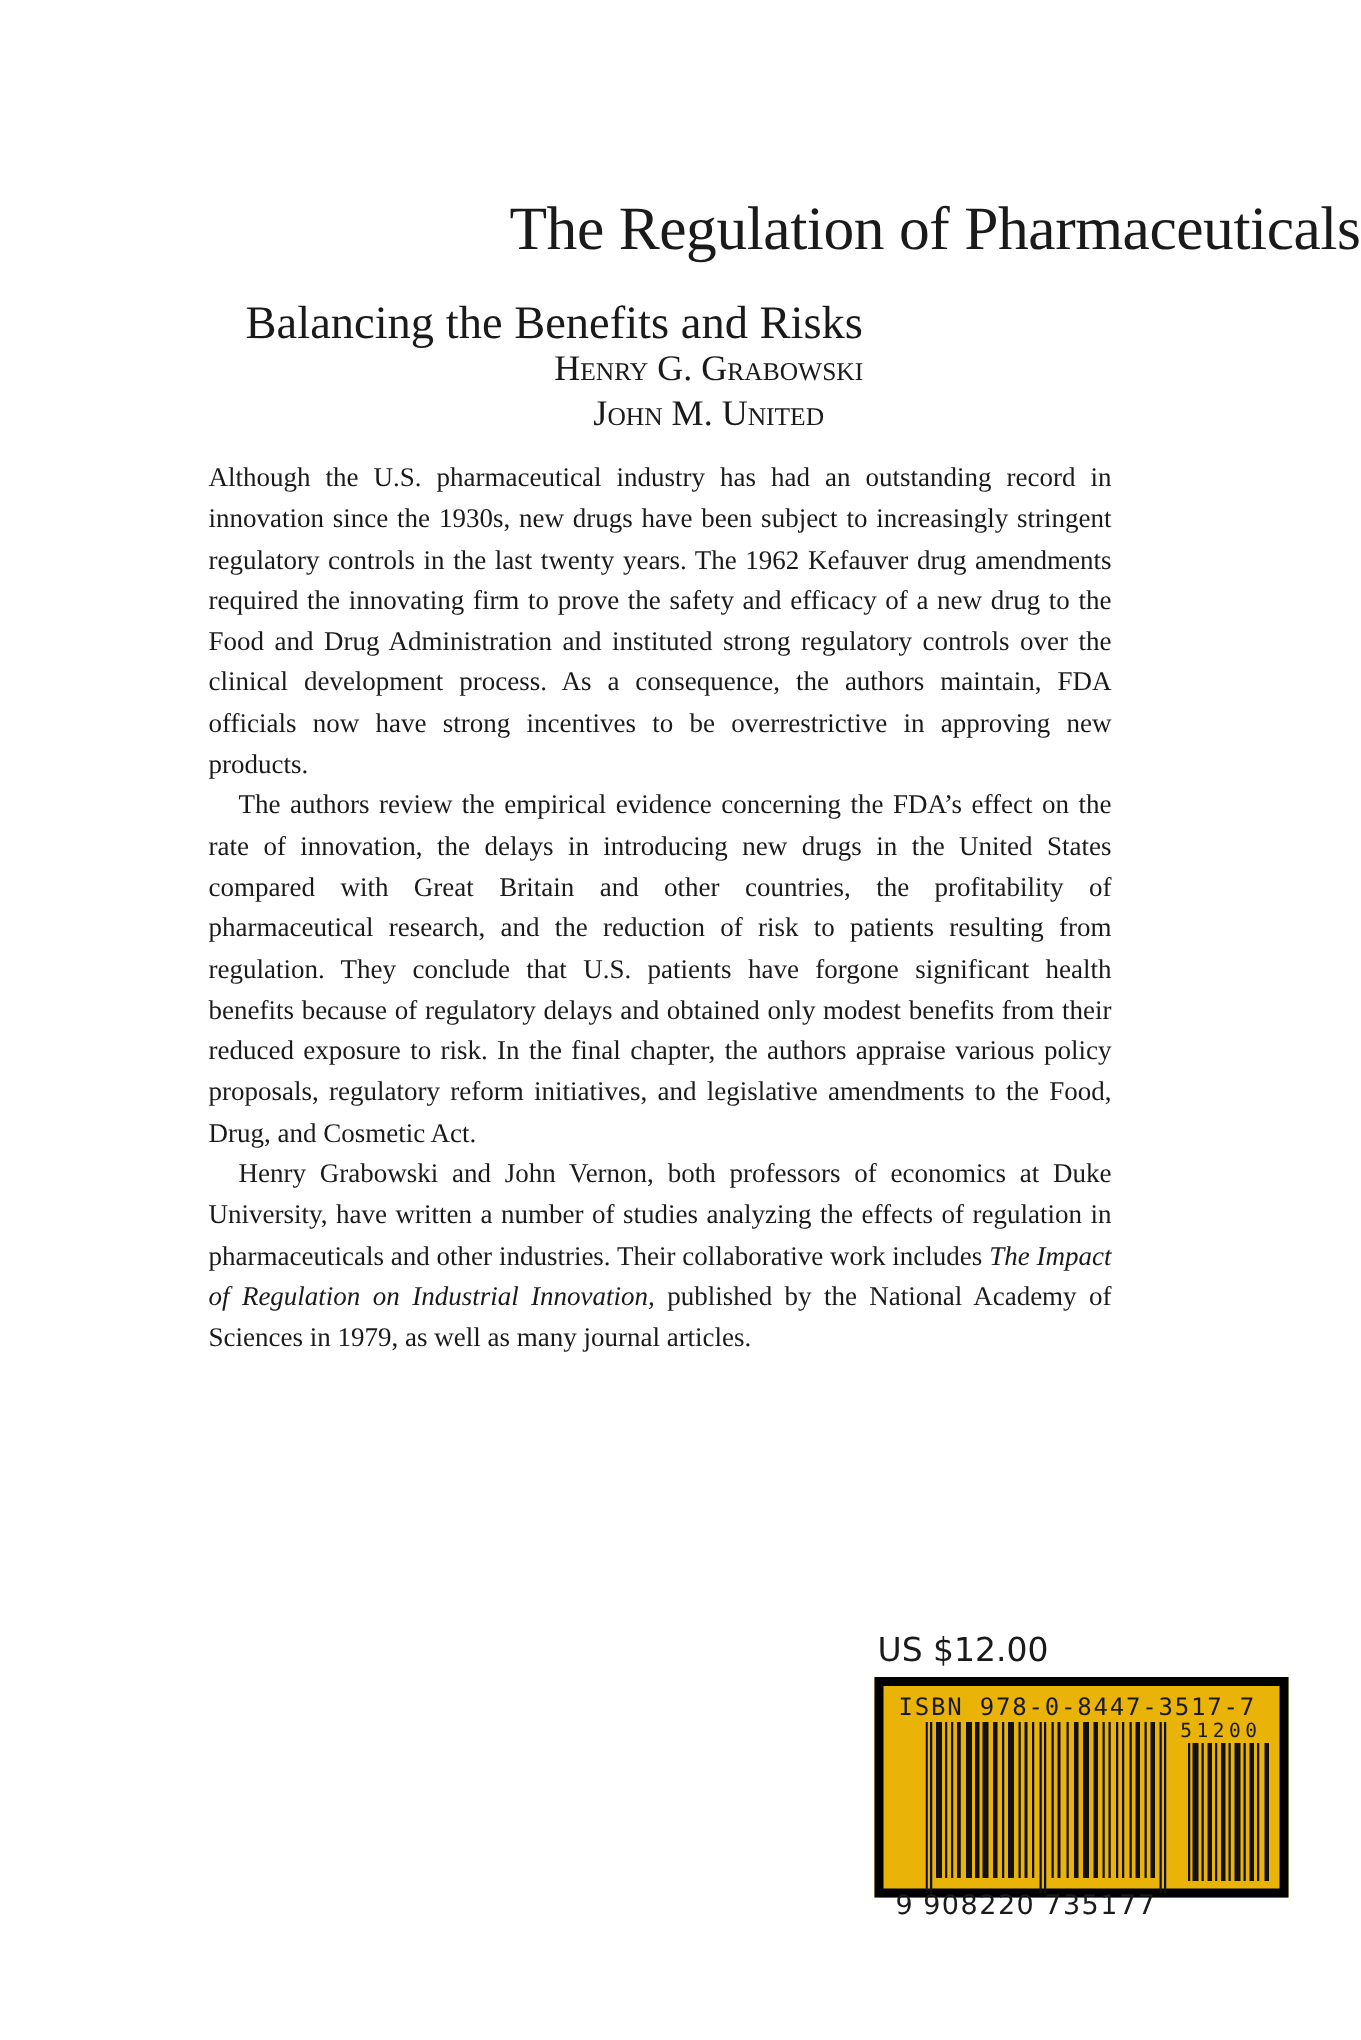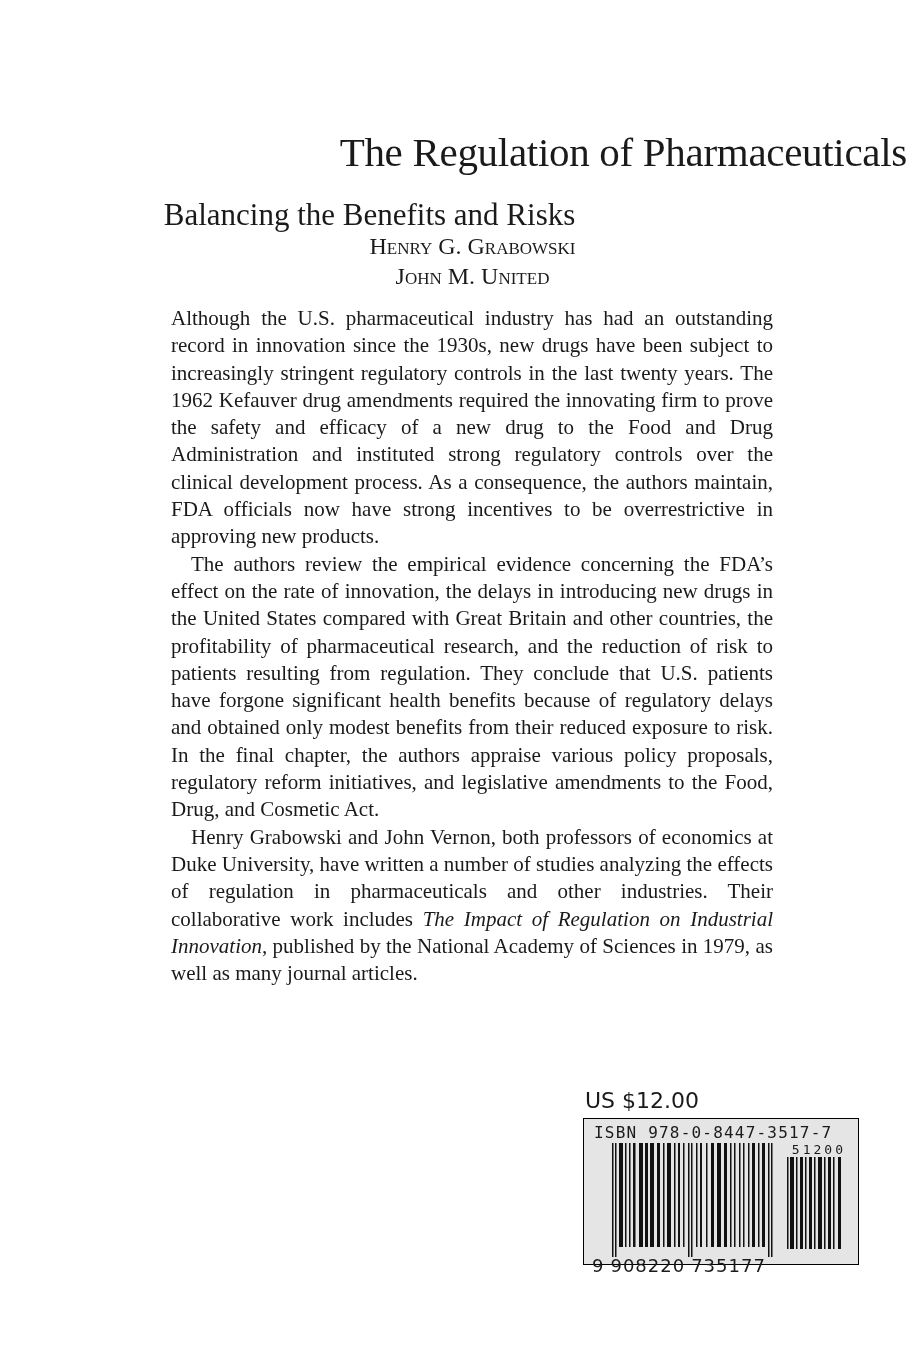--- a/index.html
+++ b/index.html
@@ -2,26 +2,26 @@
 <html><head>
 <meta charset="utf-8">
 <style>
   html, body { margin: 0; padding: 0; background: #ffffff; }
   body { width: 907px; height: 1360px; position: relative; overflow: hidden; color: #1a1a1a; font-family: "Liberation Serif", "DejaVu Serif", serif; }
   .title { position: absolute; left: 0; width: 907px; top: 128px; text-align: right; font-size: 41px; line-height: 48px; letter-spacing: -0.3px; }
   .subtitle { position: absolute; left: 0; width: 739px; top: 181px; text-align: center; font-size: 31px; line-height: 38px; margin-top: 15px; }
   .author { position: absolute; left: 0; width: 907px; text-align: center; font-size: 24px; line-height: 28px; font-variant: small-caps; margin-left: 19px; }
   .author1 { top: 232px; }
   .author2 { top: 262px; }
-  .body-text { position: absolute; left: 171px; width: 602px; top: 305px; font-size: 21px; line-height: 27.3px; text-align: justify; hyphens: manual; }
+  .body-text { position: absolute; left: 139px; width: 602px; top: 305px; font-size: 18px; line-height: 27.3px; text-align: justify; hyphens: manual; }
   .body-text p { margin: 0; }
   .body-text p.indent { text-indent: 20px; }
   .body-text i { font-style: italic; }
   .price { position: absolute; left: 585px; top: 1090px; font-family: "DejaVu Sans", sans-serif; font-size: 22px; line-height: 22px; color: #1a1a1a; }
-  .barcode-box { position: absolute; left: 583px; top: 1118px; width: 276px; height: 147px; border: 1px solid #000000; box-sizing: border-box; background: #e5e5e5; }
+  .barcode-box { position: absolute; left: 583px; top: 1118px; width: 276px; height: 147px; border: 6px solid #000000; box-sizing: border-box; background: #eab308; }
   .isbn-label { position: absolute; left: 10px; top: 4px; font-family: "DejaVu Sans Mono", monospace; font-size: 16px; letter-spacing: 1.2px; }
   .price-code { position: absolute; right: 12px; top: 23px; font-family: "DejaVu Sans Mono", monospace; font-size: 13px; letter-spacing: 3px; }
   .bars-main { position: absolute; left: 28px; top: 24px; height: 114px; width: 162px; }
   .bars-addon { position: absolute; left: 203px; top: 38px; height: 92px; width: 56px; }
   .ean-digits { position: absolute; left: 8px; top: 136px; font-family: "DejaVu Sans", sans-serif; font-size: 18px; letter-spacing: 1px; }
   .ean-digits span { margin-right: 6px; }
 </style>
 </head>
 <body>
 

